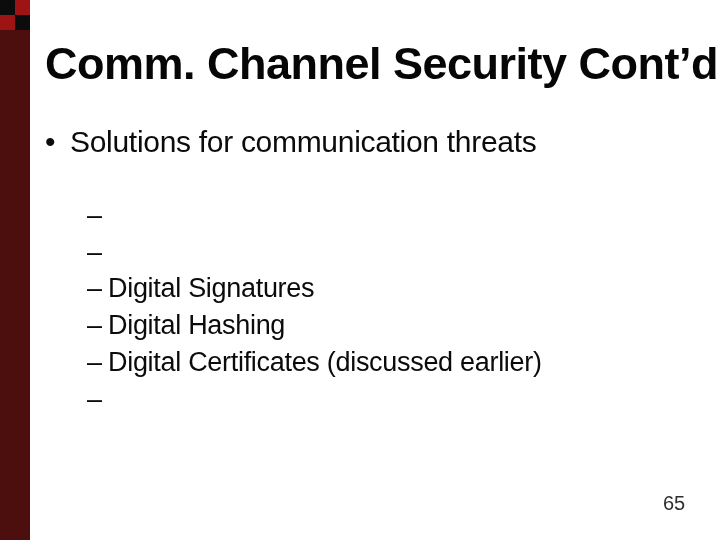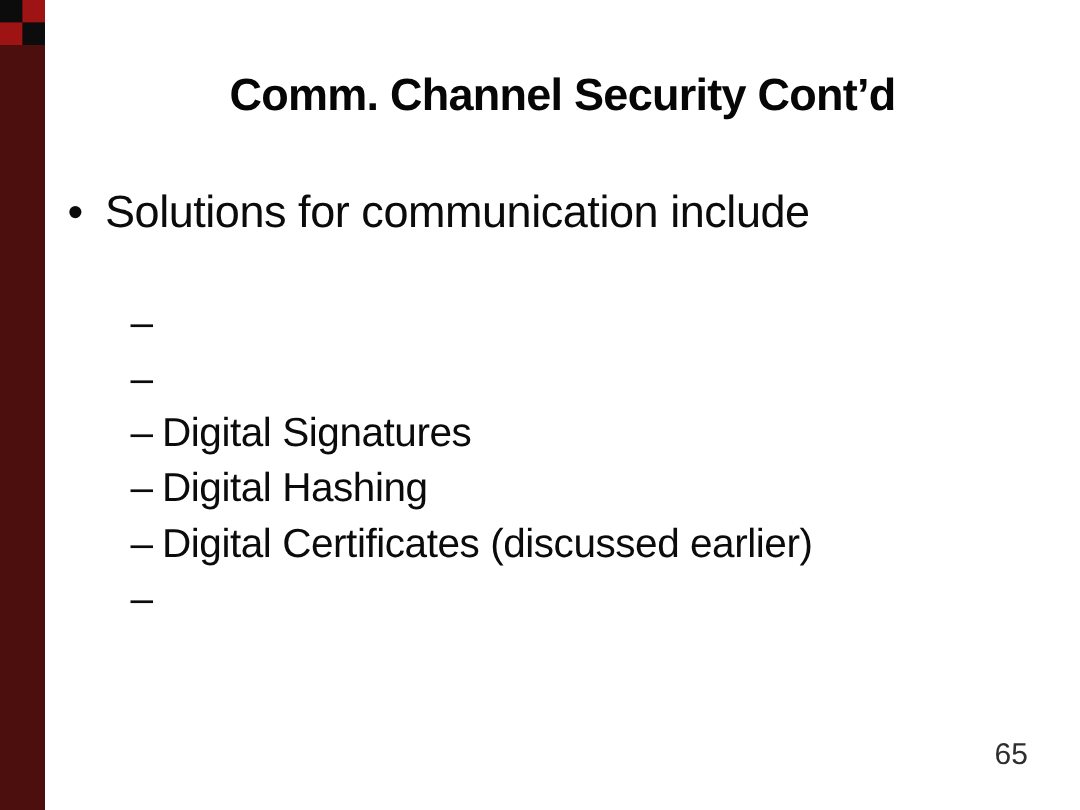--- a/index.html
+++ b/index.html
@@ -30,21 +30,21 @@
     grid-template-rows: 15px 15px;
   }
   .checker .sq-black { background: #0c0c0c; }
   .checker .sq-red   { background: #9e1414; }
 
   
   .slide-title {
     position: absolute;
     left: 45px; top: 40px;
     width: 660px;
-    font-size: 30px;
+    font-size: 45px;
     line-height: 47px;
     letter-spacing: -0.5px;
     color: #060606;
     white-space: nowrap;
     text-align: center;
   }
 
   
   .bullet-block {
     position: absolute;
@@ -102,21 +102,21 @@
     <span class="sq-black"></span>
   </div>
 </div>
 
 <h1 class="slide-title">Comm. Channel Security Cont’d</h1>
 
 <div class="bullet-block">
   <div class="bullet-row">
     <span class="bullet-marker">•</span>
     <div class="bullet-lines">
-      <div class="bullet-line">Solutions for communication include</div>
+      <div class="bullet-line">Solutions for communication threats</div>
     </div>
   </div>
 </div>
 
 <div class="dash-list">
   <div class="dash-item">
     <span class="dash-marker">–</span>
   </div>
   <div class="dash-item">
     <span class="dash-marker">–</span>

